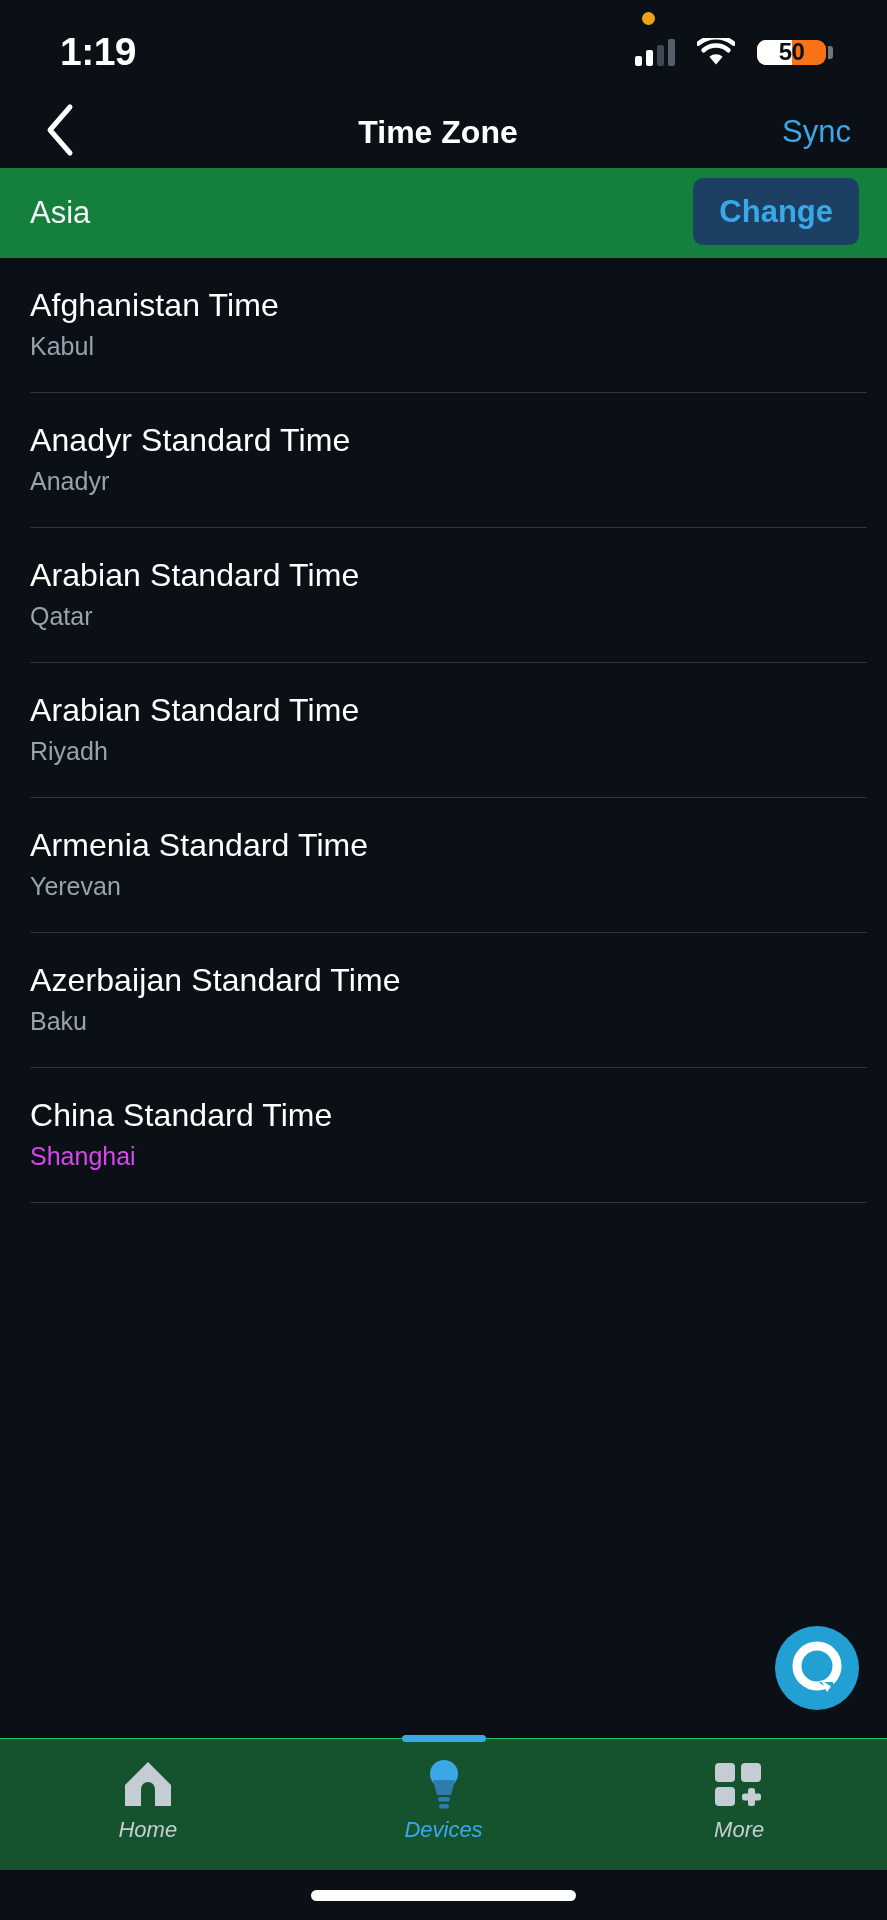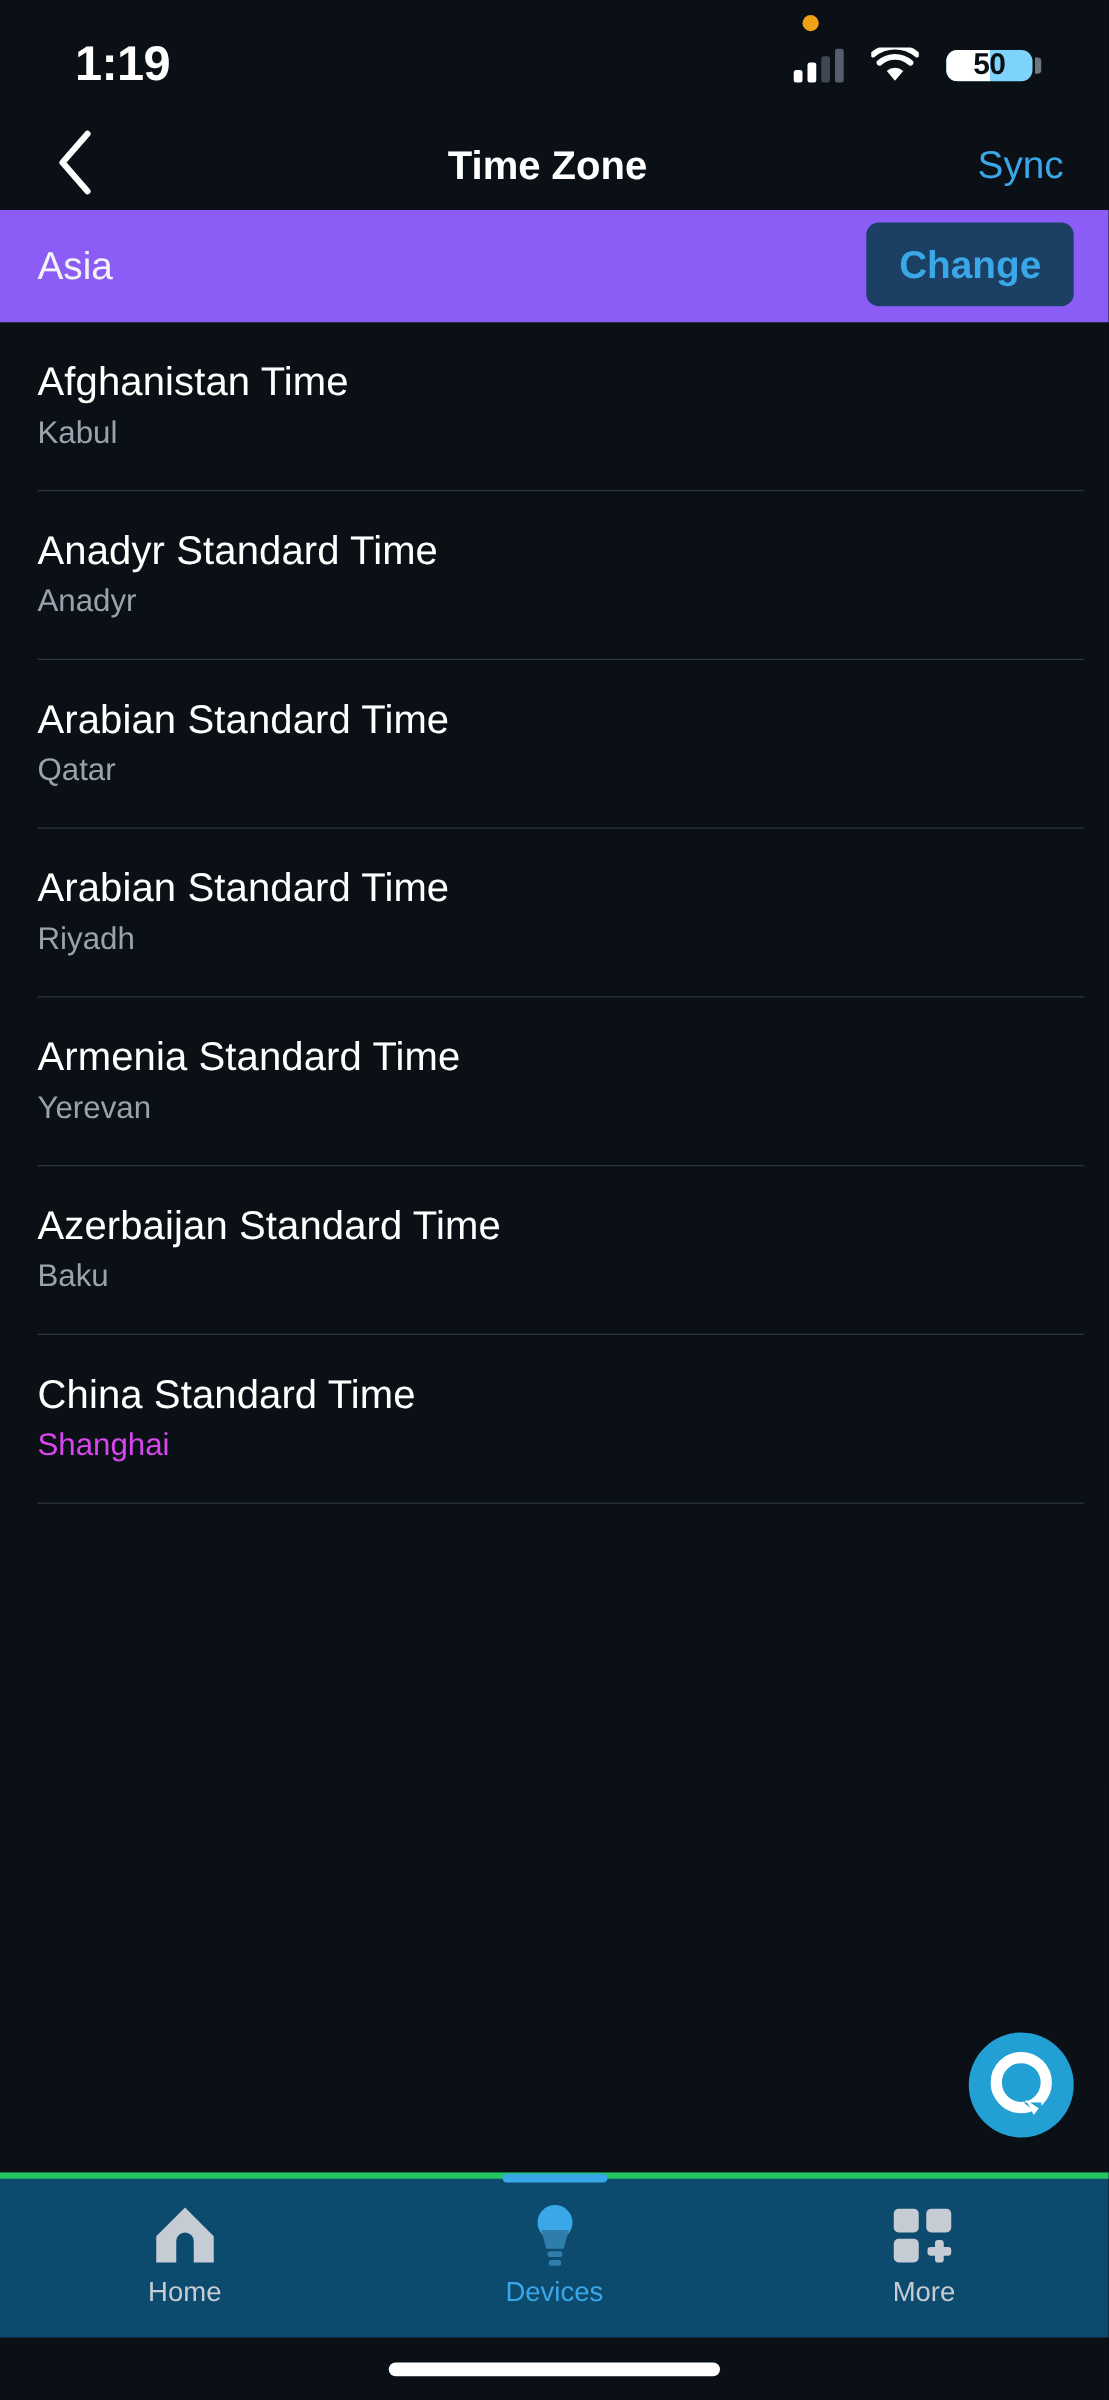--- a/index.html
+++ b/index.html
@@ -41,21 +41,21 @@
   .signal i:nth-child(1){ height:10px; }
   .signal i:nth-child(2){ height:16px; }
   .signal i:nth-child(3){ height:21px; background:#3e4752; }
   .signal i:nth-child(4){ height:27px; background:#555f6b; }
   .wifi { position:relative; width:38px; height:28px; }
   .wifi svg { display:block; }
   .battery { position:relative; display:flex; align-items:center; }
   .batt-body {
     position:relative; width:69px; height:25px;
     border-radius:9px; overflow:hidden;
-    background:#7dd3fc;
+    background:#f97316;
     display:flex; align-items:center; justify-content:center;
   }
   .batt-fill {
     position:absolute; left:0; top:0; bottom:0;
     width:50%; background:#ffffff;
   }
   .batt-num {
     position:relative; z-index:2;
     font-size:24px; font-weight:bold; color:#0a1016;
     letter-spacing:-0.5px;
@@ -87,21 +87,21 @@
   .nav-action {
     margin-left:auto; position:relative; z-index:3;
     color:#3aa8e8; font-size:31px; cursor:pointer;
   }
 
   
   .region-row {
     flex:0 0 90px; height:90px;
     display:flex; align-items:center;
     padding:0 28px 0 30px;
-    background:#8b5cf6;
+    background:#15803d;
     position:relative;
   }
   .region-name { color:#f2f4f6; font-size:31px; }
   .change-btn {
     margin-left:auto;
     background:#1b4064;
     color:#3aa8e8;
     font-size:31px; font-weight:bold;
     padding:18px 26px;
     border-radius:10px;
@@ -158,24 +158,25 @@
     border-radius:50%;
     background:#22a0d4;
     display:flex; align-items:center; justify-content:center;
     cursor:pointer;
     z-index:20;
   }
 
   
   .tabbar {
     flex:0 0 132px; height:132px;
-    background:#0c4a6e;
-    border-top:5px solid #22c55e;
+    background:#14532d;
+    border-top:1px solid #22c55e;
     display:flex;
     position:relative;
+    font-style:italic;
   }
   .tab {
     flex:1;
     display:flex; flex-direction:column;
     align-items:center; justify-content:flex-start;
     padding-top:16px;
     cursor:pointer;
     position:relative;
   }
   .tab-indicator {

